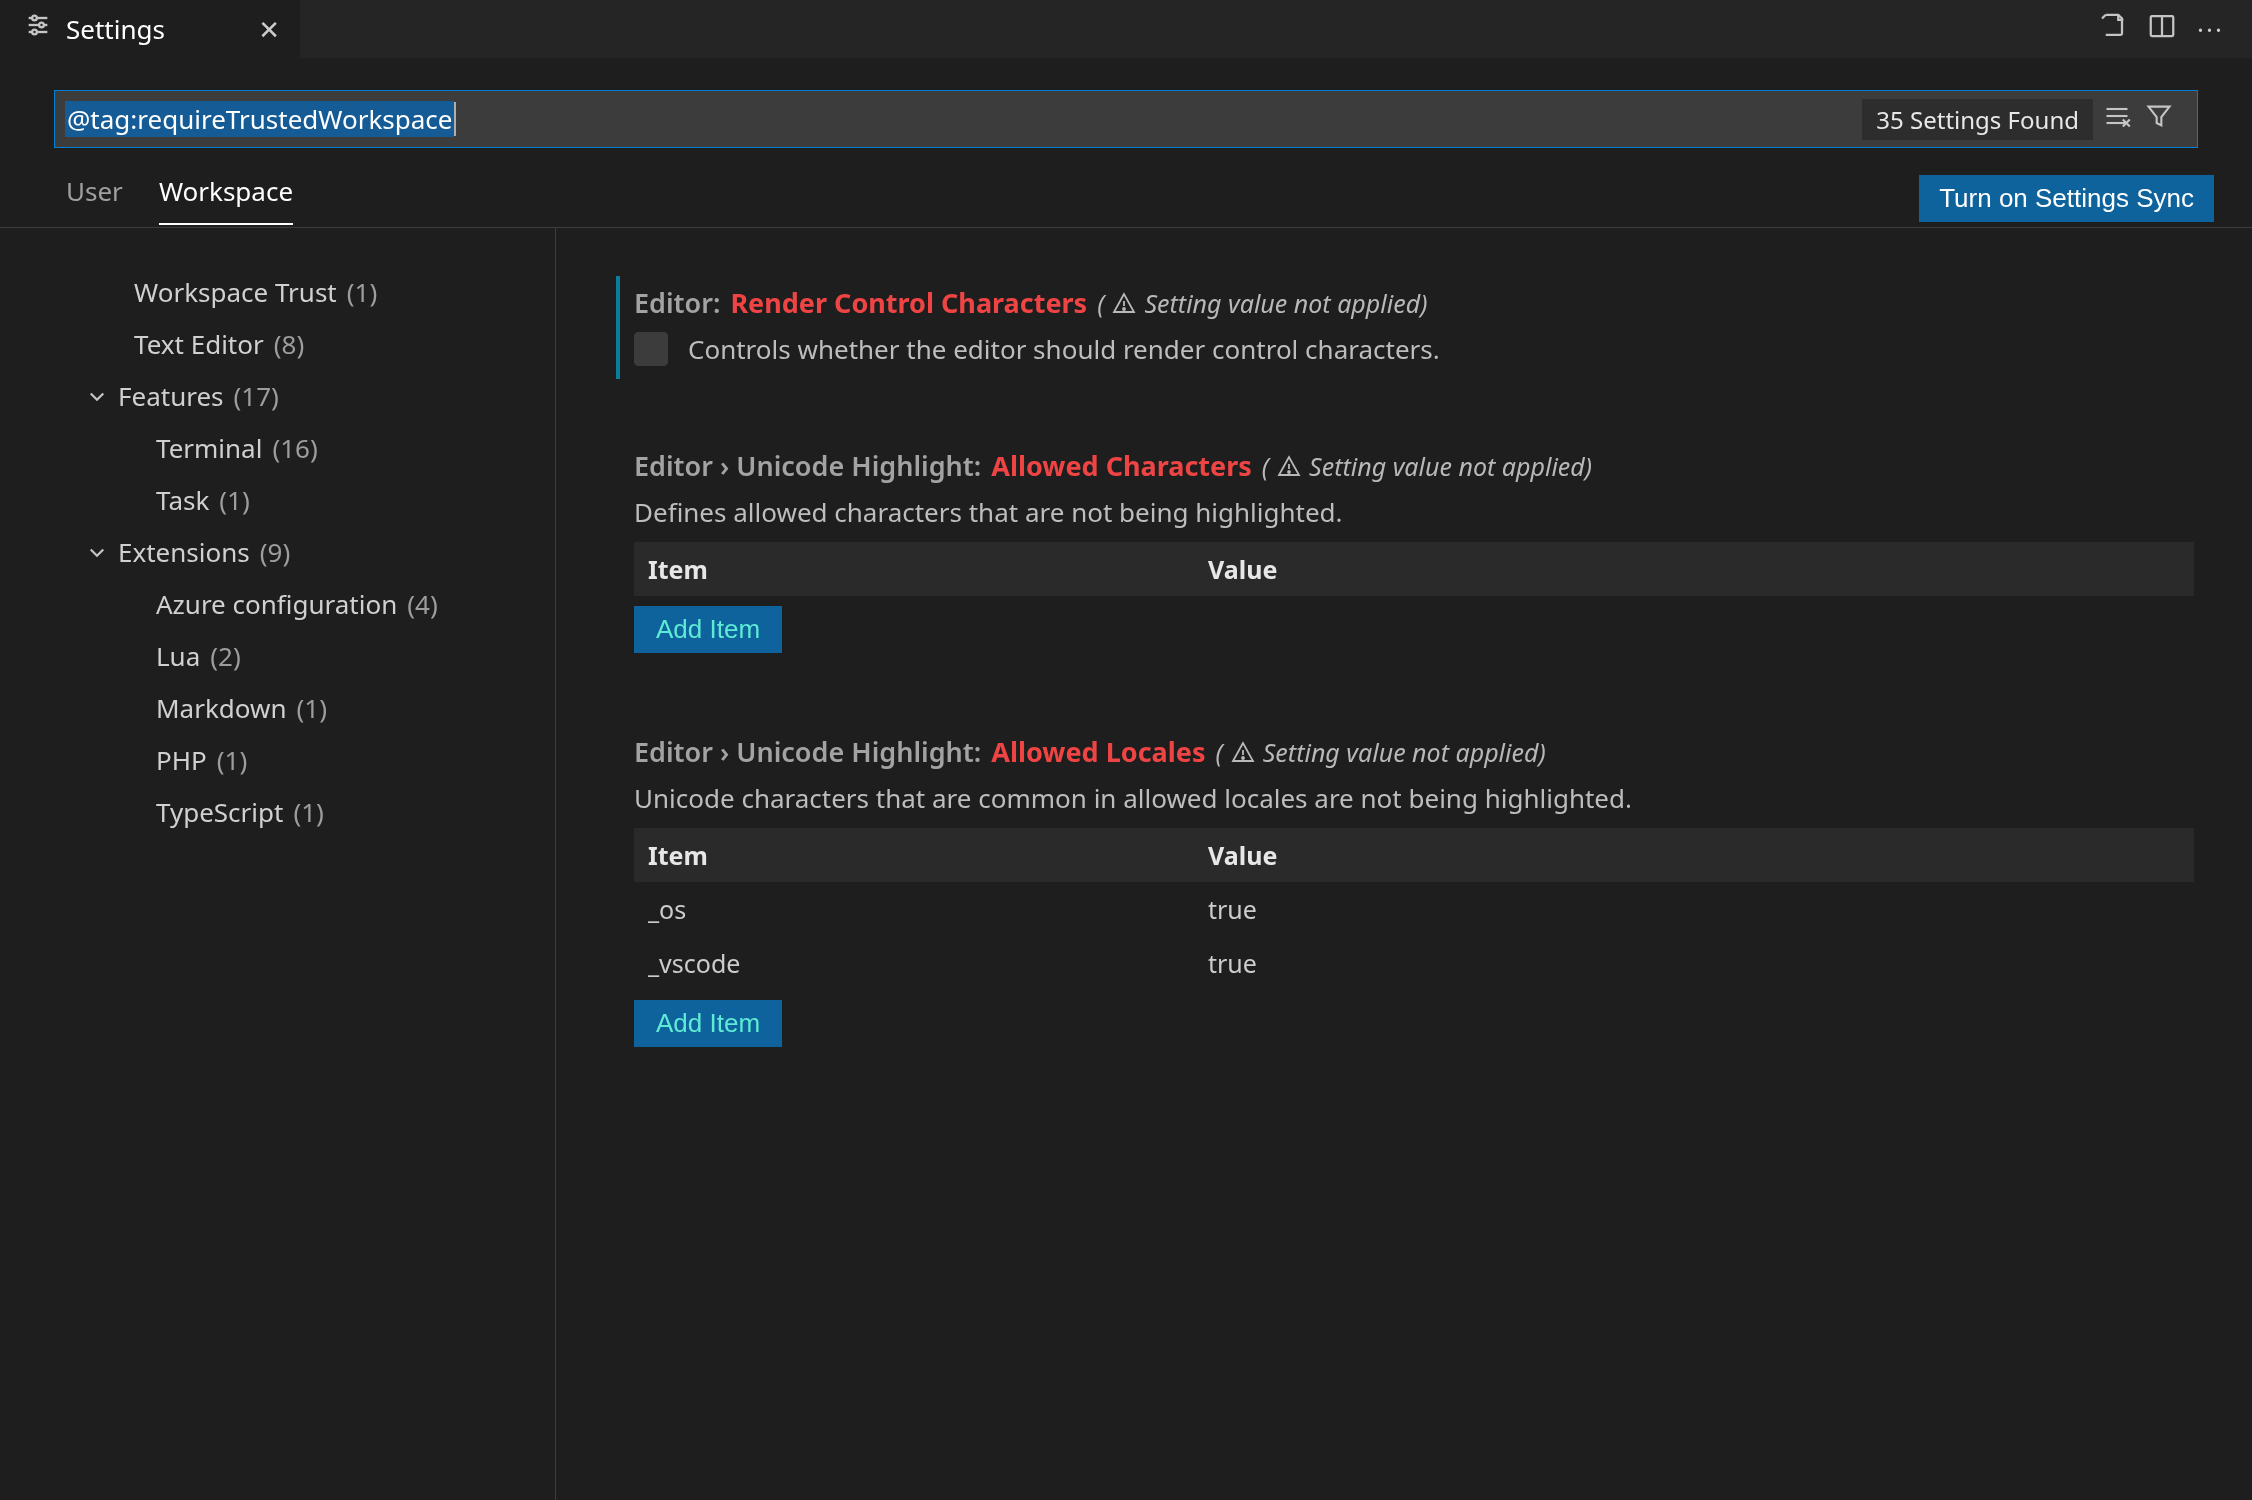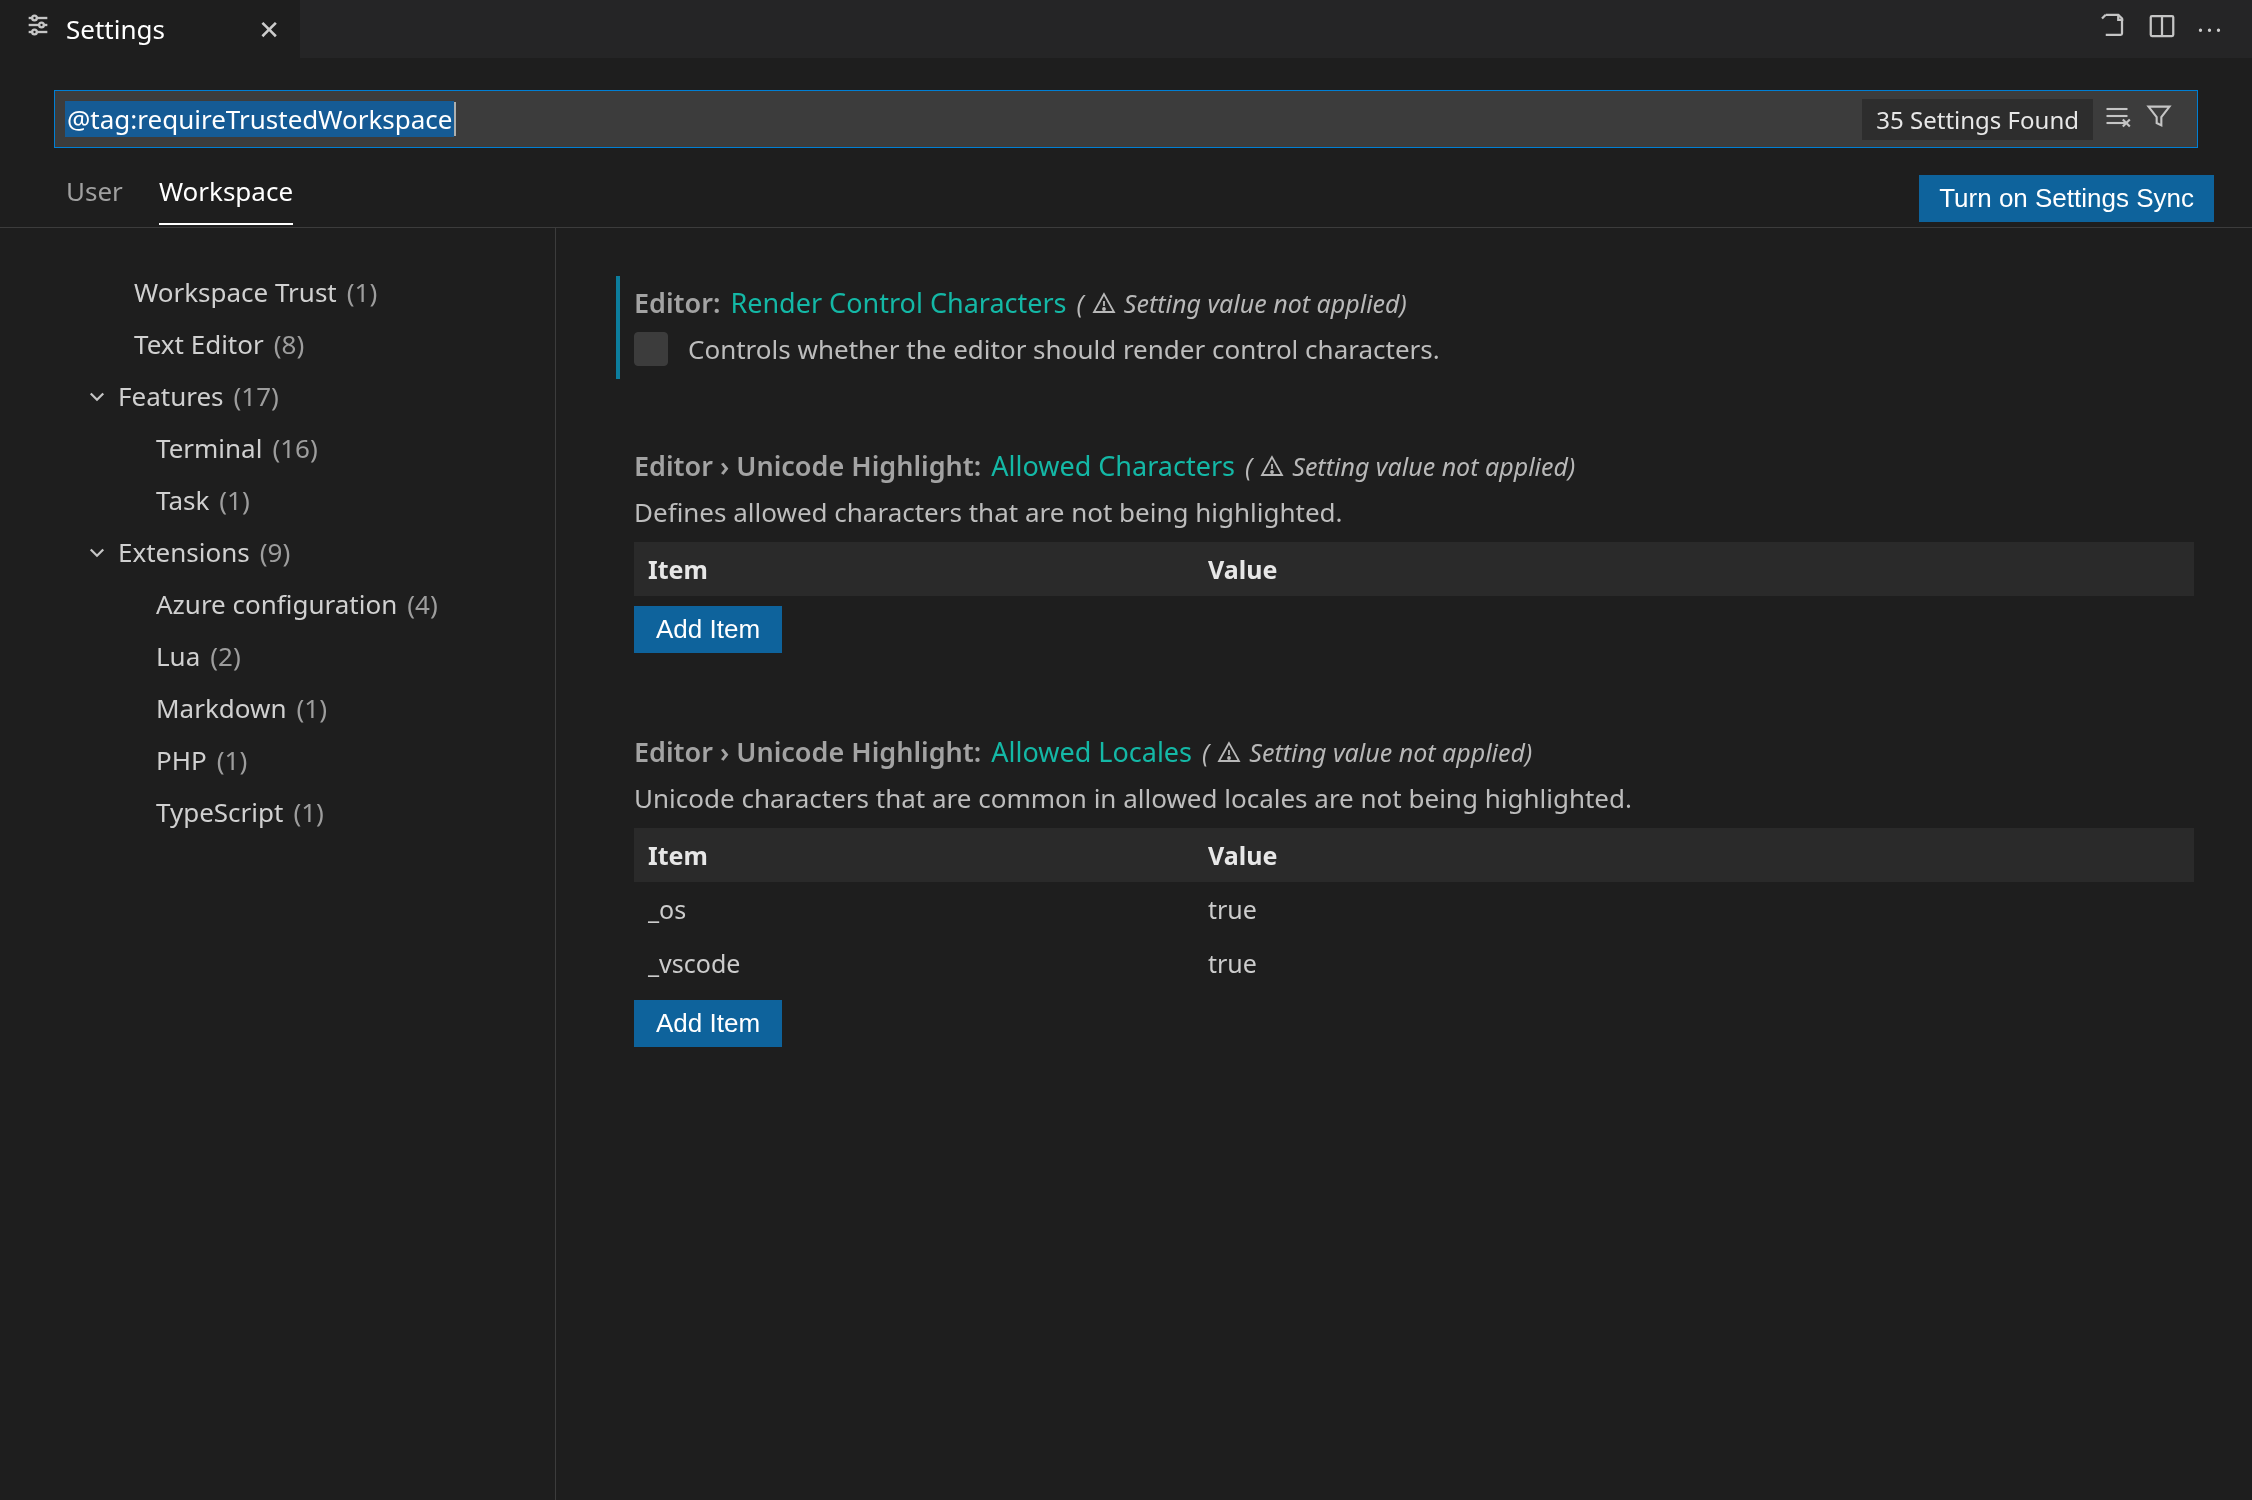--- a/index.html
+++ b/index.html
@@ -152,21 +152,21 @@
   .setting-title {
     font-size: 27px;
     color: #e7e7e7;
     margin-bottom: 10px;
     display: flex;
     align-items: center;
     flex-wrap: wrap;
     gap: 10px;
   }
   .setting-title .prefix { color: #a3a3a3; font-weight: 600; }
-  .setting-title .name { color: #14b8a6; font-weight: 400; }
+  .setting-title .name { color: #ef4444; font-weight: 700; }
   .setting-title .warn {
     color: #b8b8b8;
     font-style: italic;
     font-weight: 400;
     font-size: 25px;
     display: inline-flex; align-items: center; gap: 8px;
   }
   .setting-title .warn svg { width: 24px; height: 24px; }
 
   .setting-desc {
@@ -192,21 +192,21 @@
     background: #2a2a2a;
     color: #e7e7e7;
     font-weight: 700;
     font-size: 25px;
   }
   .kv-row { display: flex; color: #cccccc; font-size: 25px; }
   .kv-cell { flex: 1; padding: 10px 14px; }
   .kv-cell.k { flex: 0 0 560px; }
   .add-item-btn {
     background: #0e639c;
-    color: #ffffff;
+    color: #5eead4;
     border: none;
     font-size: 26px;
     padding: 8px 22px;
     margin-top: 10px;
     cursor: pointer;
   }
 </style>
 </head>
 <body>
 

